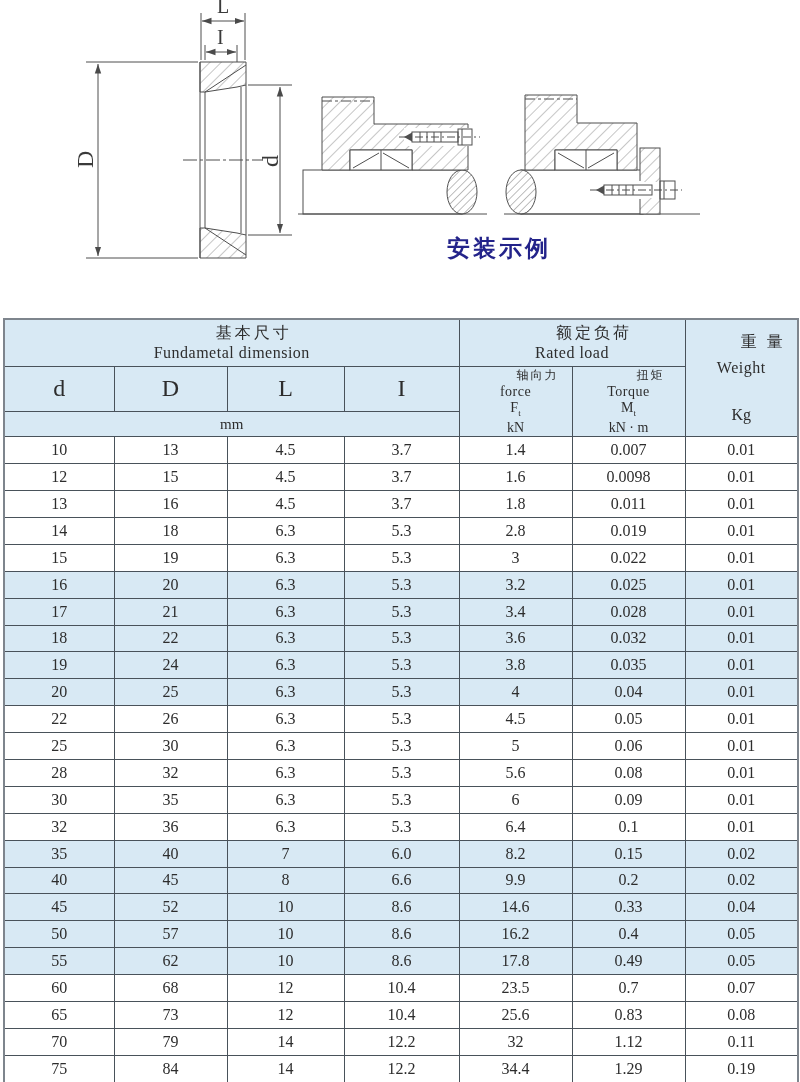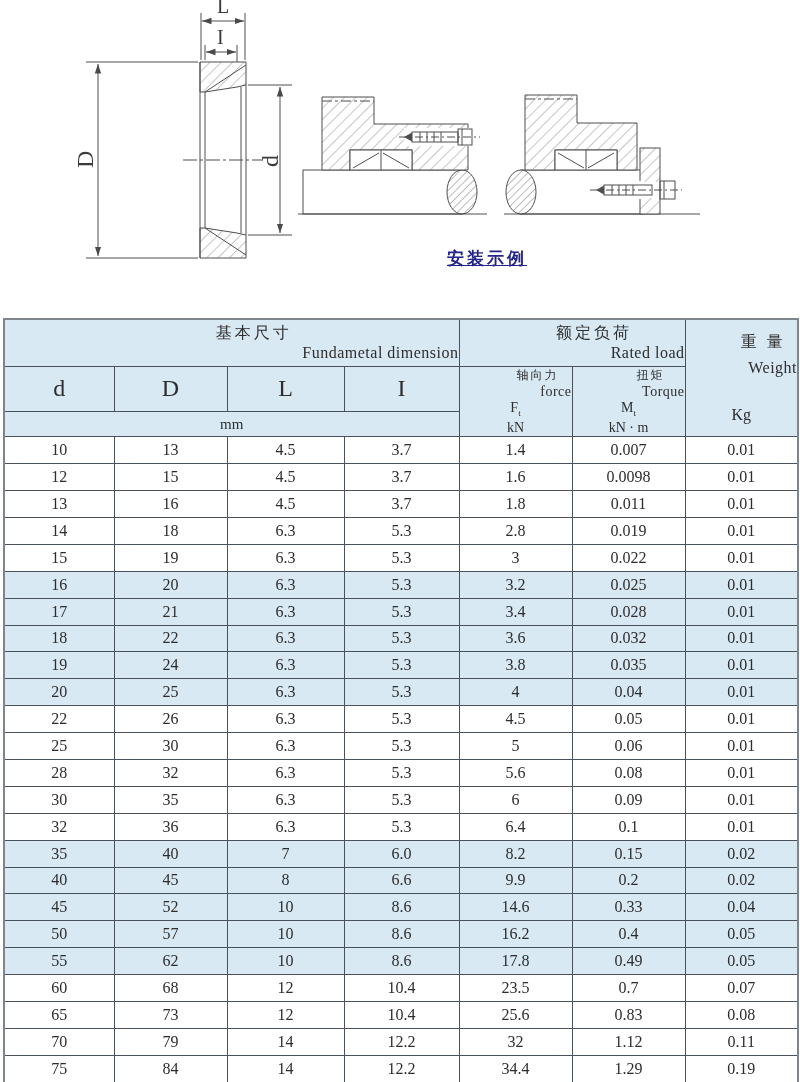--- a/index.html
+++ b/index.html
@@ -1,28 +1,28 @@
 <!DOCTYPE html>
 <html><head>
 <meta charset="utf-8">
 <style>
   html,body{margin:0;padding:0;background:#fff;}
   body{width:800px;height:1082px;position:relative;
        font-family:"Liberation Serif","DejaVu Serif",serif;color:#2d2d2d;}
   .drawings{position:relative;width:800px;height:318px;}
-  .caption{position:absolute;left:447px;top:247px;font-size:17px;font-weight:bold;
-           color:#23238a;letter-spacing:3px;font-family:"DejaVu Sans",sans-serif;text-decoration:underline;}
+  .caption{position:absolute;left:447px;top:233px;font-size:23px;font-weight:bold;
+           color:#23238a;letter-spacing:3px;font-family:"DejaVu Sans",sans-serif;}
   table.spec{border-collapse:collapse;table-layout:fixed;width:794px;margin:0 3px;
              border:2px solid #7e858d;}
   table.spec th, table.spec td{border:1px solid #49525a;text-align:center;
              vertical-align:middle;font-weight:normal;padding:0;color:#2d2d2d;}
   thead th{background:#d8e9f4;}
   tr.h1{height:47px;} tr.h2{height:42px;} tr.h3{height:23px;font-family:Liberation Serif, serif;}
   .cn{font-size:16px;letter-spacing:3px;line-height:20px;padding-left:44px;}
-  .en{font-size:16px;line-height:20px;letter-spacing:0.5px;text-align:right;}
+  .en{font-size:16px;line-height:20px;letter-spacing:0.5px;}
   .dim{font-size:24px;}
   .mmrow th{font-size:15px;}
   .load div{font-size:14px;line-height:16px;}
   .load .cn{font-size:12px;letter-spacing:2px;line-height:17px;}
   .load sub{font-size:9px;}
   .weight .cn{margin-bottom:6px;}
   .weight .unit{margin-top:28px;font-size:16px;}
   tbody td{height:25.9px;font-size:16px;border-top:none;border-bottom:none;
            border-left:1px solid #49525a;border-right:1px solid #49525a;}
   tbody tr.white td{background:#ffffff;}

